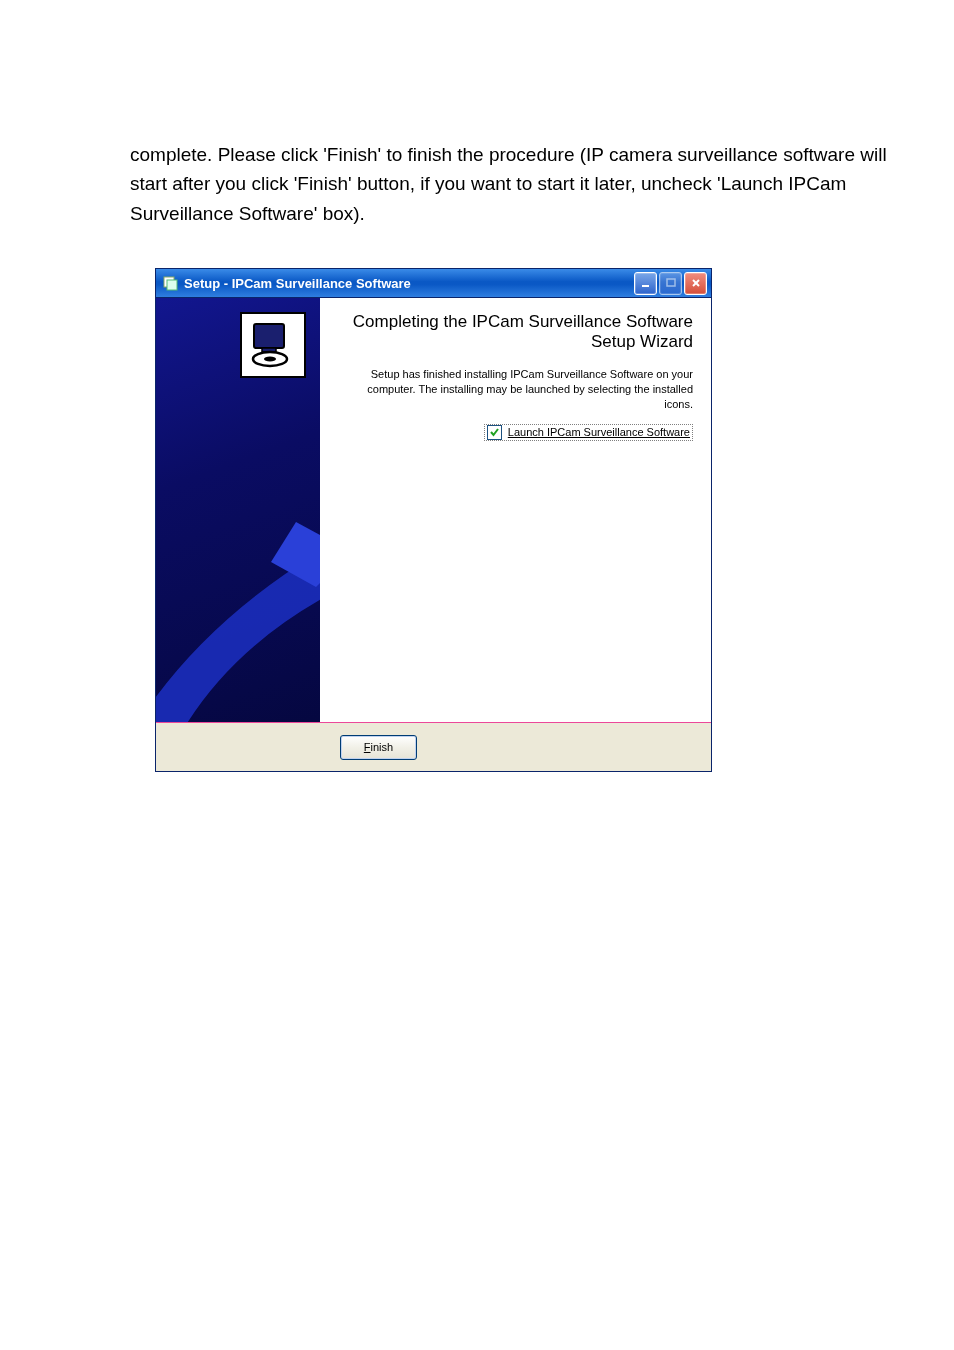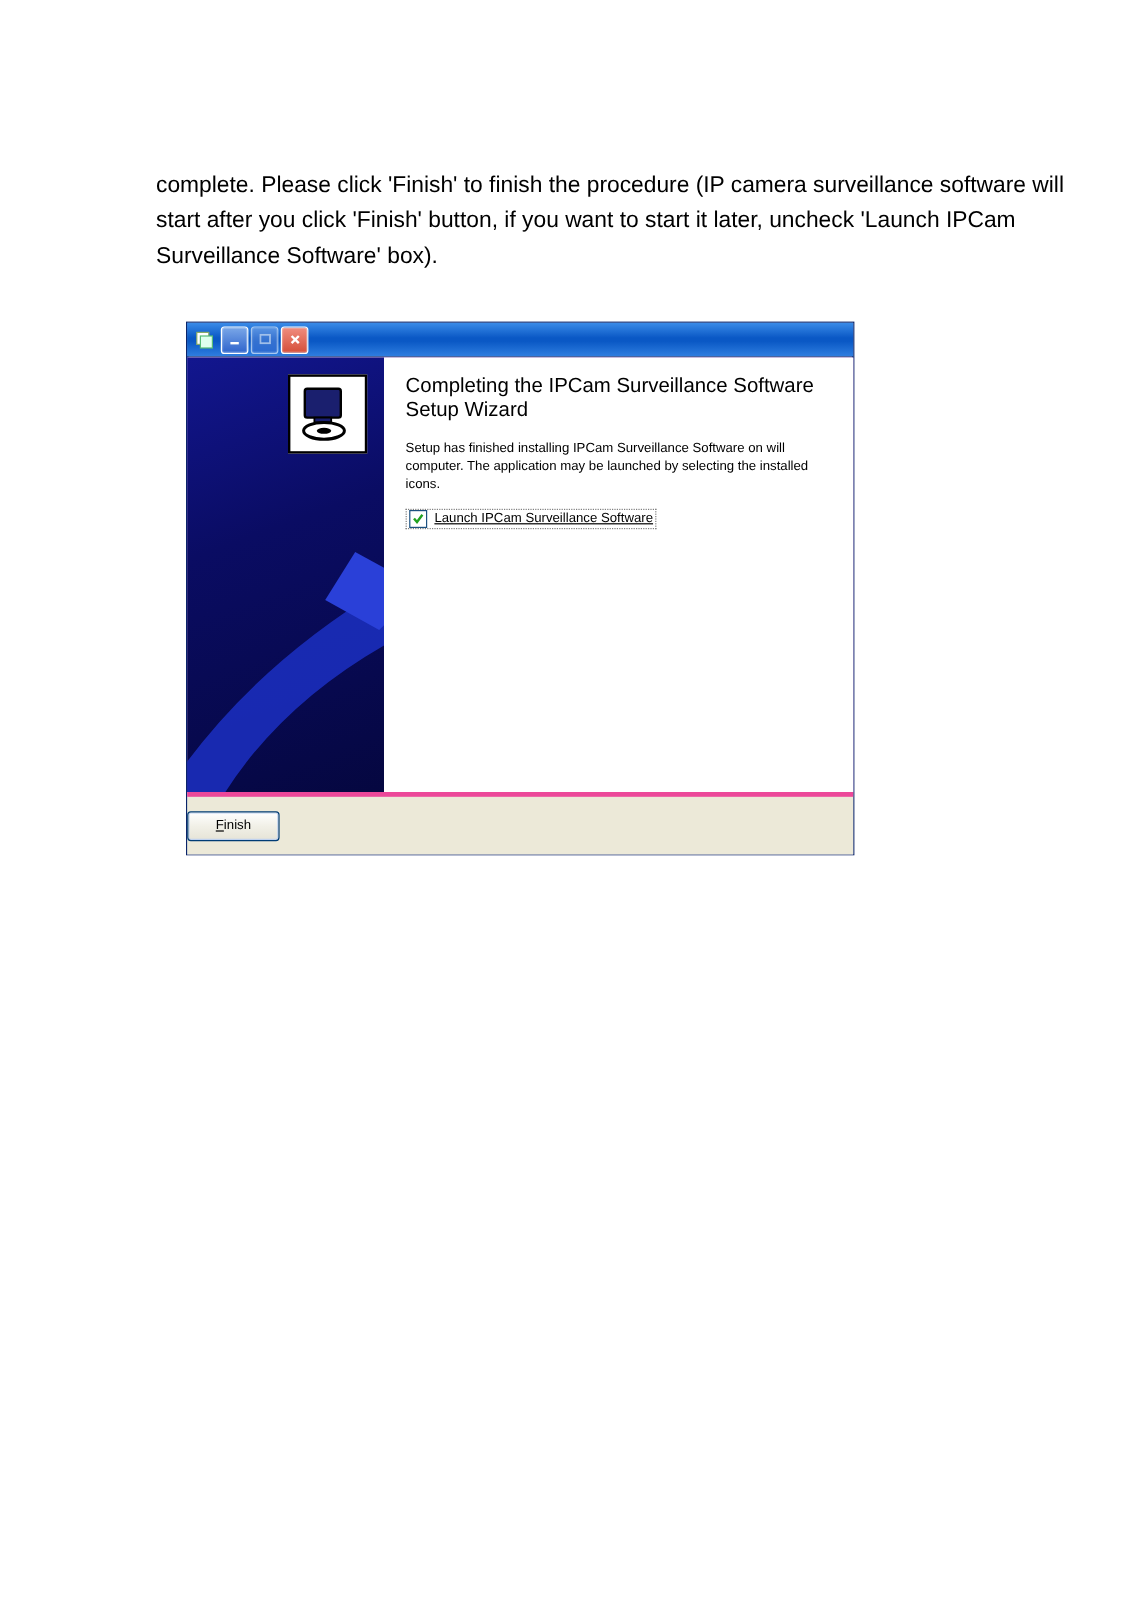--- a/index.html
+++ b/index.html
@@ -55,22 +55,23 @@
     box-shadow: inset 0 0 0 1px rgba(255,255,255,.25);
   }
   .win-btn.close {
     background: linear-gradient(to bottom, #f08d7f 0%, #d54f3a 100%);
   }
   .win-btn.disabled {
     opacity: .6;
   }
   .client {
     display: flex;
-    height: 362px;
-    background: #f0abfc;
+    height: 424px;
+    background: #8b5cf6;
+    text-align: right;
   }
   .wizard-image {
     width: 164px;
     height: 100%;
     background: linear-gradient(160deg, #12168f 0%, #0a0c63 40%, #050740 100%);
     position: relative;
     overflow: hidden;
     flex-shrink: 0;
   }
   .wizard-image .monitor {
@@ -125,24 +126,24 @@
     border: 1px solid #1c5180;
     background: #fff;
     display: flex;
     align-items: center;
     justify-content: center;
     flex-shrink: 0;
   }
   .button-bar {
     height: 48px;
     background: #ece9d8;
-    border-top: 4px solid #ec4899;
-    display: flex;
-    align-items: center;
-    justify-content: flex-start;
+    border-top: 1px solid #ec4899;
+    display: flex;
+    align-items: center;
+    justify-content: center;
     padding-right: 110px;
   }
   .btn {
     min-width: 75px;
     height: 23px;
     border: 1px solid #003c74;
     border-radius: 3px;
     background: linear-gradient(to bottom, #ffffff 0%, #f1f0e7 50%, #e6e4d7 100%);
     font-family: Tahoma, sans-serif;
     font-size: 11px;
@@ -159,20 +160,21 @@
 <div class="page-text">complete. Please click 'Finish' to finish the procedure (IP camera surveillance software will start after you click 'Finish' button, if you want to start it later, uncheck 'Launch IPCam Surveillance Software' box).</div>
 
 <div class="window">
   <div class="titlebar">
     <span class="titlebar-icon">
       <svg width="16" height="16" viewBox="0 0 16 16">
         <rect x="2" y="2" width="10" height="10" fill="#fff" stroke="#8a6" stroke-width="1"></rect>
         <rect x="5" y="5" width="10" height="10" fill="#dfe" stroke="#5b7" stroke-width="1"></rect>
       </svg>
     </span>
+    <span class="titlebar-title">Setup - IPCam Surveillance Software</span>
     <div class="win-controls">
       <div class="win-btn">
         <svg width="10" height="10" viewBox="0 0 10 10">
             <rect x="1" y="7" width="7" height="2" fill="#fff"></rect>
           </svg>
       </div>
       <div class="win-btn disabled">
         <svg width="10" height="10" viewBox="0 0 10 10">
             <rect x="1" y="1" width="8" height="7" fill="none" stroke="#fff" stroke-width="1.5"></rect>
           </svg>
@@ -197,21 +199,21 @@
         </svg>
       </div>
       <svg class="swoosh" viewBox="0 0 260 260">
         <path d="M 10 260 Q 80 140 220 60 L 260 90 Q 120 150 60 260 Z" fill="#1b2dbb" opacity="0.9"></path>
         <path d="M 180 40 L 235 70 L 200 105 L 155 80 Z" fill="#2a40d8"></path>
       </svg>
     </div>
 
     <div class="content-pane">
       <div class="wiz-heading">Completing the IPCam Surveillance Software Setup Wizard</div>
-      <div class="wiz-para">Setup has finished installing IPCam Surveillance Software on will computer. The application may be launched by selecting the installed icons.</div>
+      <div class="wiz-para">Setup has finished installing IPCam Surveillance Software on your computer. The installing may be launched by selecting the installed icons.</div>
       <label class="checkbox-row">
         <span class="cb">
           <svg width="11" height="11" viewBox="0 0 11 11">
             <polyline points="2,5 4.5,8 9,2" fill="none" stroke="#21a121" stroke-width="2"></polyline>
           </svg>
         </span>
         <span>Launch IPCam Surveillance Software</span>
       </label>
     </div>
   </div>

